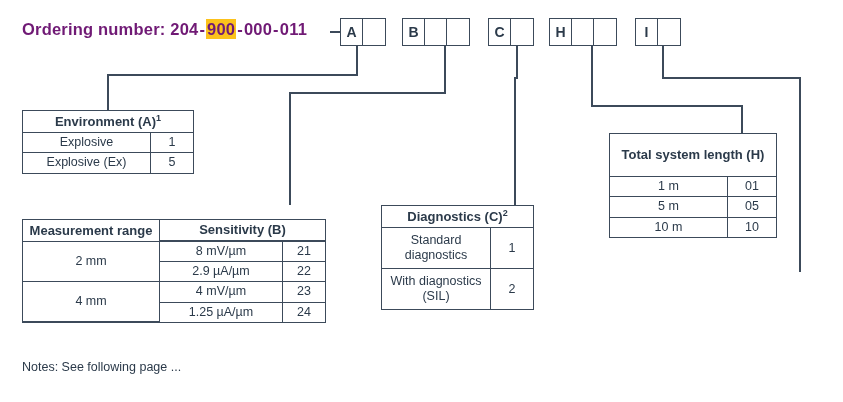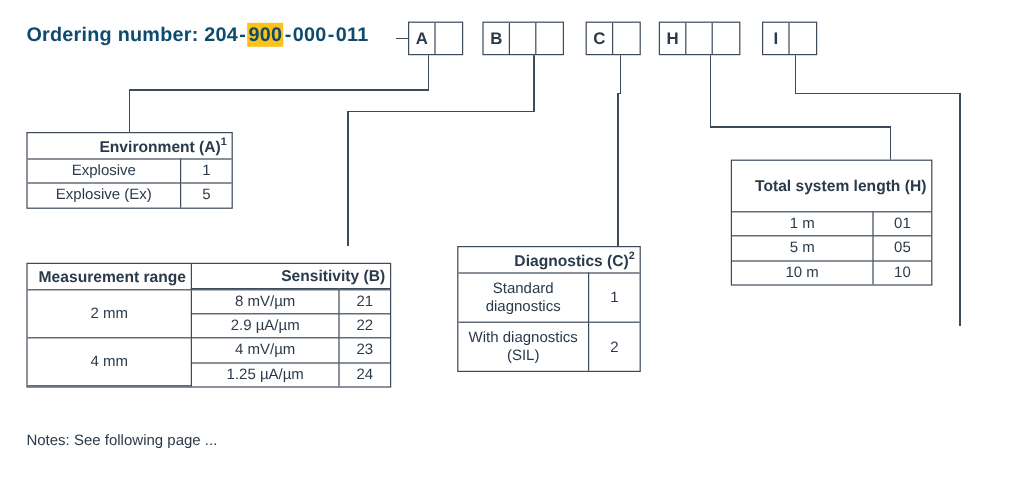--- a/index.html
+++ b/index.html
@@ -35,21 +35,21 @@
 
   
   .order-line {
     position: absolute;
     left: 22px;
     top: 20px;
     font-size: 16.5px;
     font-weight: bold;
     letter-spacing: .2px;
     white-space: nowrap;
-    color: #0c4a6e;
+    color: #701a75;
   }
   .order-line .hl {
     background: #fcc21b;
     padding: 1px 1px 1px 1px;
   }
   .order-line .sep {
     padding: 0 1px;
   }
 
   
@@ -96,21 +96,20 @@
     vertical-align: middle;
     padding: 2px 4px;
     font-size: 12.5px;
     font-weight: normal;
     color: #2b3a4a;
     line-height: 1.22;
   }
   .opt-table th {
     font-weight: bold;
     font-size: 13px;
-    text-align: right;
   }
   .opt-table tr:first-child th,
   .opt-table tr:first-child td { border-top: none; }
   .opt-table tr:last-child th,
   .opt-table tr:last-child td { border-bottom: none; }
   .opt-table th:first-child,
   .opt-table td:first-child { border-left: none; }
   .opt-table th:last-child,
   .opt-table td:last-child { border-right: none; }
 

